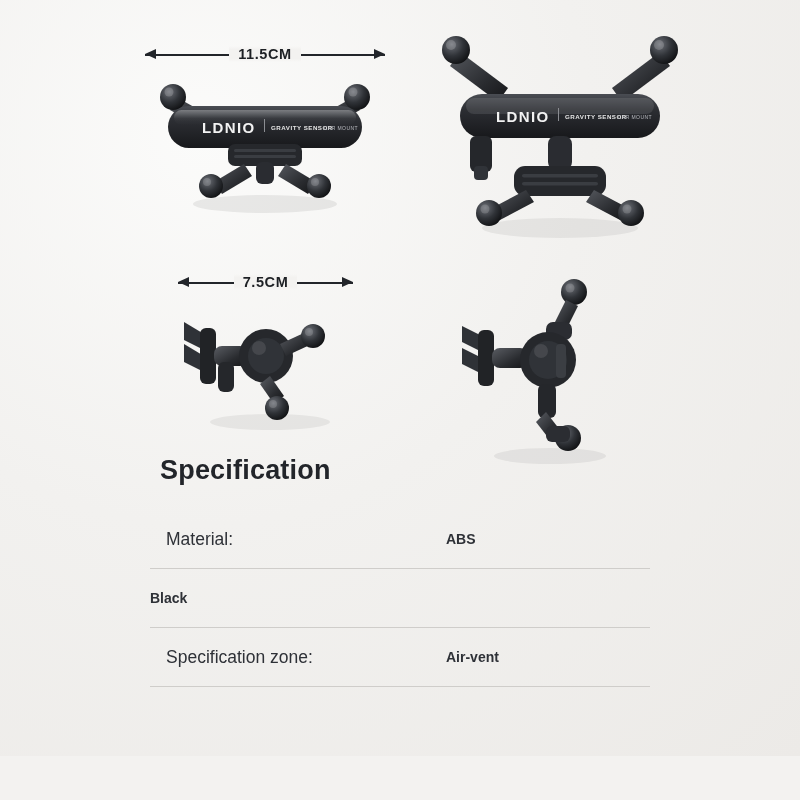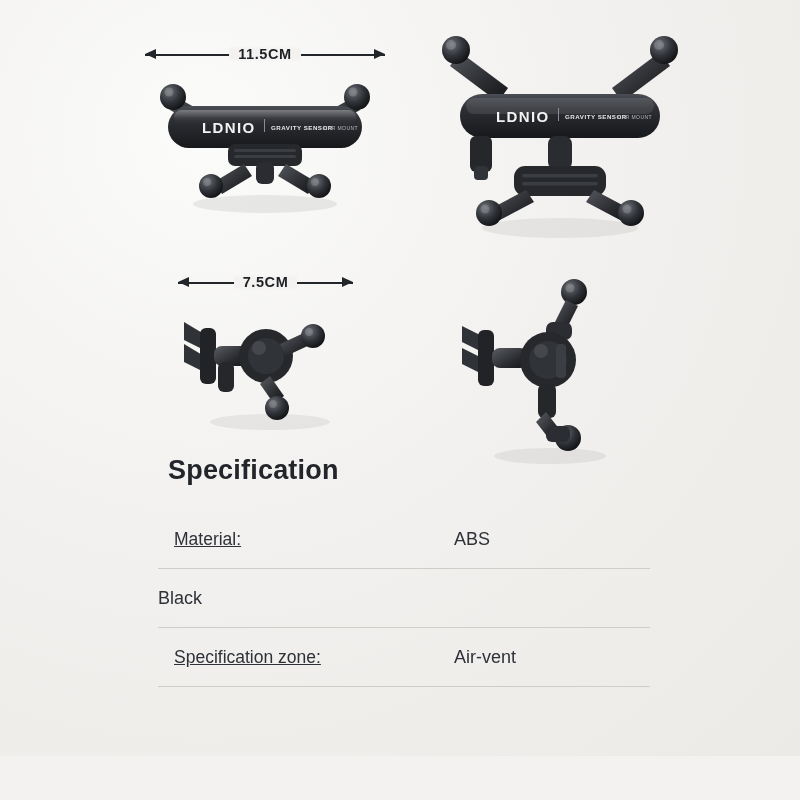--- a/index.html
+++ b/index.html
@@ -68,21 +68,21 @@
     font-size: 14.5px;
     font-weight: 700;
     letter-spacing: .6px;
     color: #1d2024;
     z-index: 2;
   }
 
   
   .spec {
     position: absolute;
-    left: 8px; right: 0;
+    left: 0; right: 0;
     top: 455px;
   }
   .spec-title {
     font-size: 27px;
     font-weight: 700;
     color: #22252a;
     padding-left: 160px;
     letter-spacing: .2px;
   }
   .spec-table {
@@ -95,26 +95,25 @@
     height: 58px;
     border-bottom: 1px solid #cfcdca;
   }
   .spec-row:last-child { border-bottom: 1px solid #cfcdca; }
   .spec-key {
     width: 280px;
     padding-left: 16px;
     font-size: 17.5px;
     color: #2e3137;
     font-weight: 400;
-    text-decoration: underline;
   }
   .spec-val {
-    font-size: 18px;
+    font-size: 14px;
     color: #2e3137;
-    font-weight: 400;
+    font-weight: 700;
   }
   
   svg { display: block; }
 </style>
 </head>
 <body>
 
 <div class="page">
 
   <div class="gallery">

